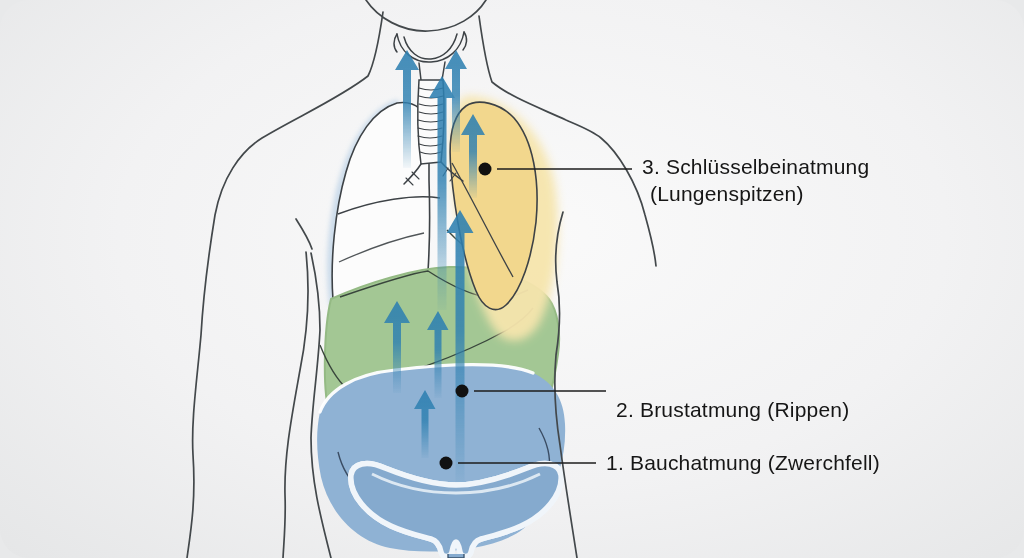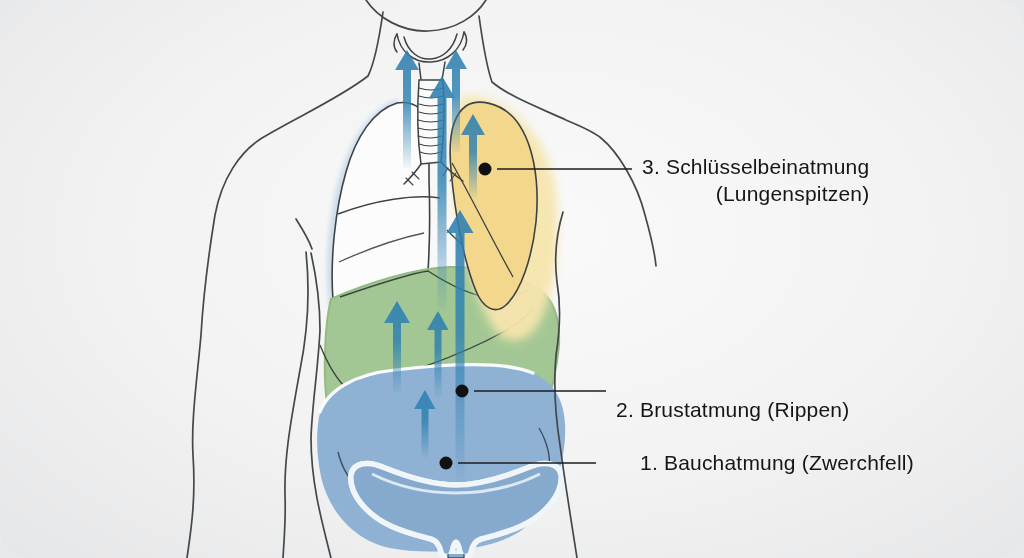--- a/index.html
+++ b/index.html
@@ -8,24 +8,24 @@
     background:radial-gradient(ellipse at 52% 42%, #fafafa 0%, #f2f2f3 55%, #e5e6e7 100%);
     font-family:"Liberation Sans", sans-serif;
     border-radius:29px;
   }
   .stage svg{position:absolute;left:0;top:0;}
   .ann{
     position:absolute;
     font:400 21px/27px "Liberation Sans", sans-serif;
     color:#161616;letter-spacing:.2px;white-space:nowrap;
   }
-  .ann .sub{margin-left:2px;text-align:right;}
+  .ann .sub{margin-left:8px;}
   #ann3{left:642px;top:153px;}
   #ann2{left:616px;top:396px;}
-  #ann1{left:606px;top:449px;margin-left:34px;}
+  #ann1{left:606px;top:449px;}
 </style>
 </head>
 <body>
 
 <div class="stage">
   <svg width="1024" height="558" viewBox="0 0 1024 558">
     <defs>
       <linearGradient id="arrowFade" x1="0" y1="0" x2="0" y2="1">
         <stop offset="0" stop-color="#2e80b1" stop-opacity="0.97"></stop>
         <stop offset="0.45" stop-color="#2e80b1" stop-opacity="0.88"></stop>

